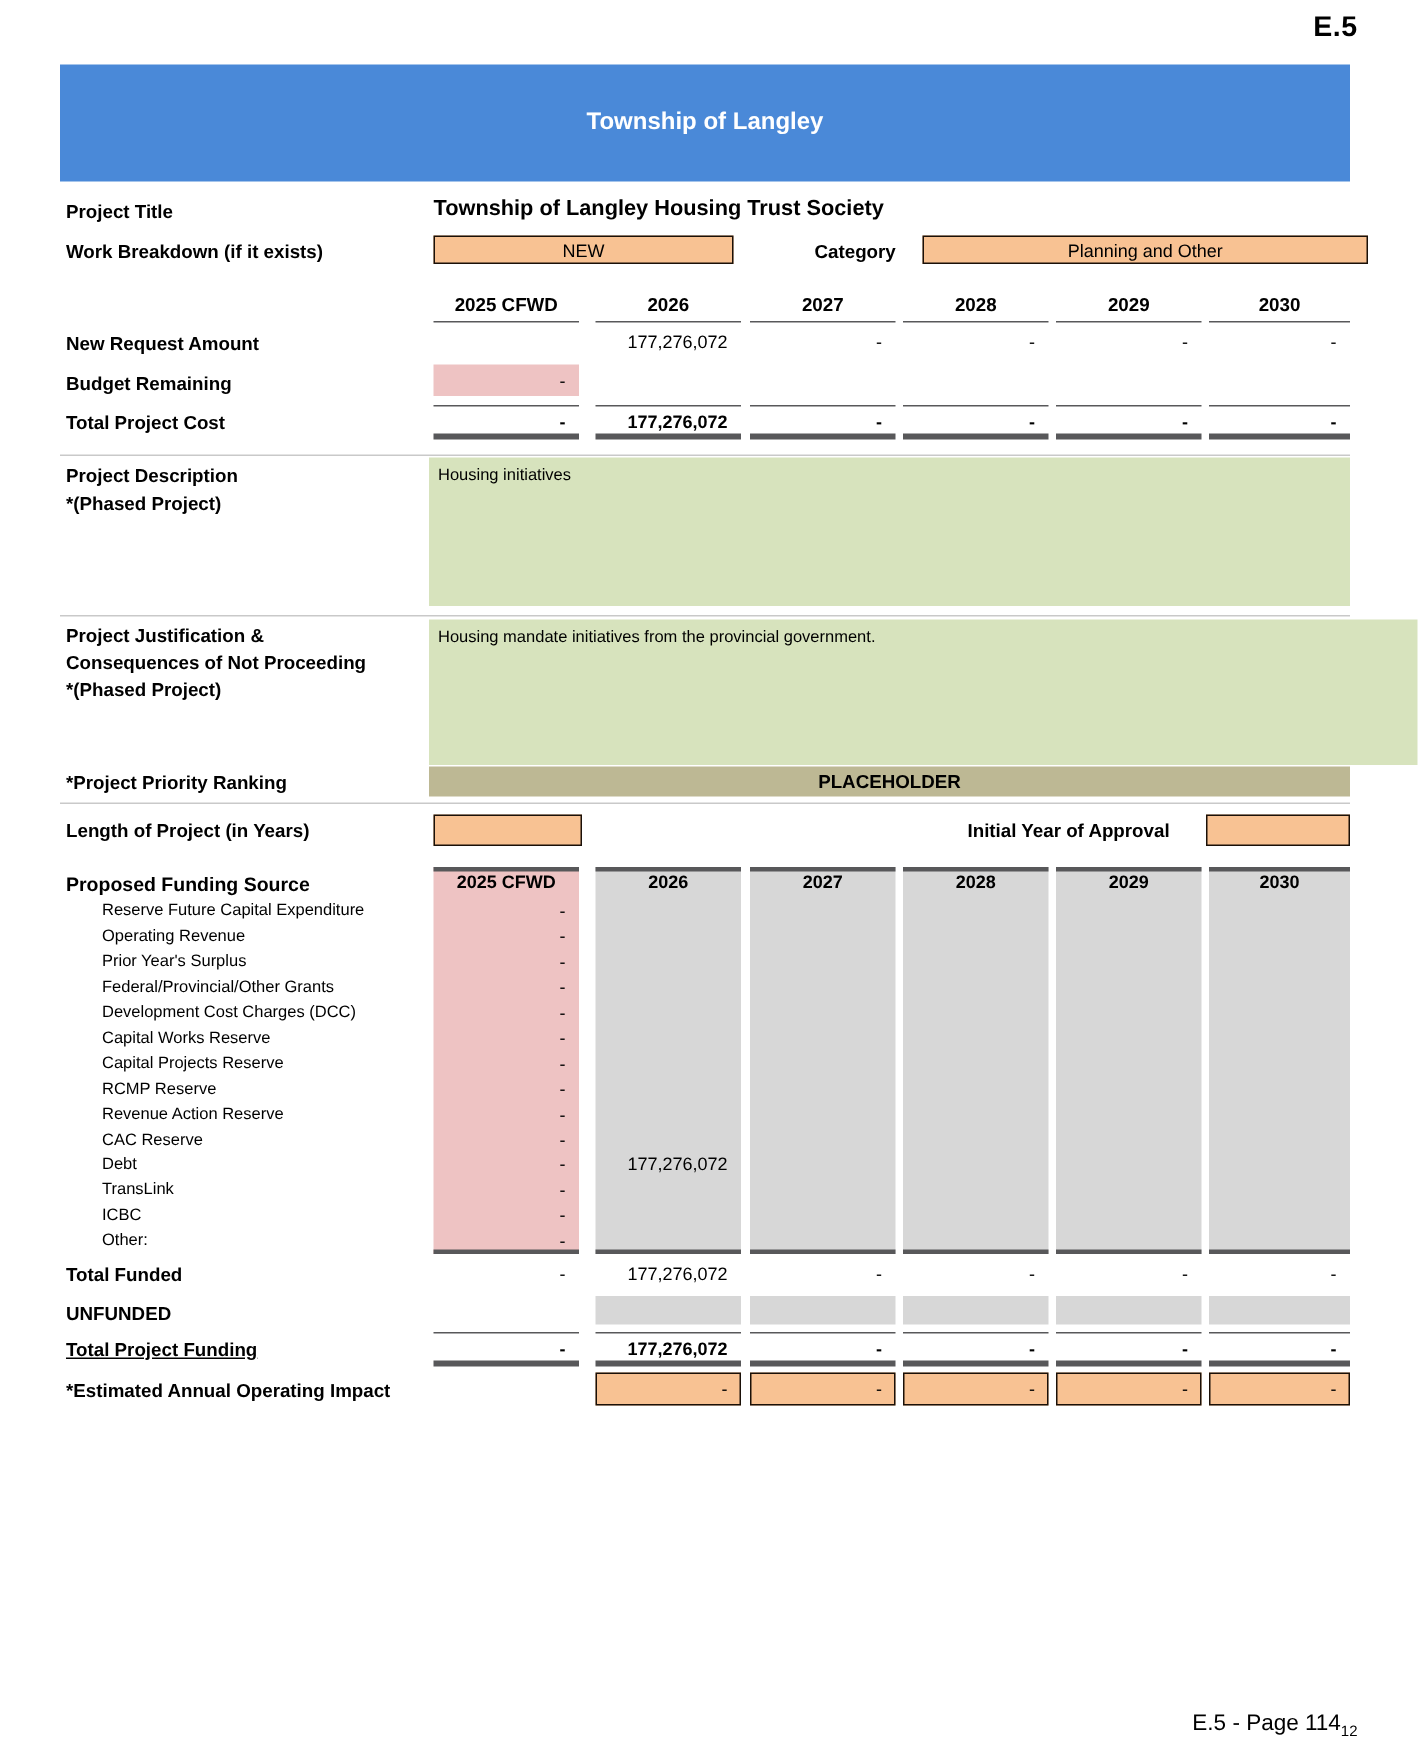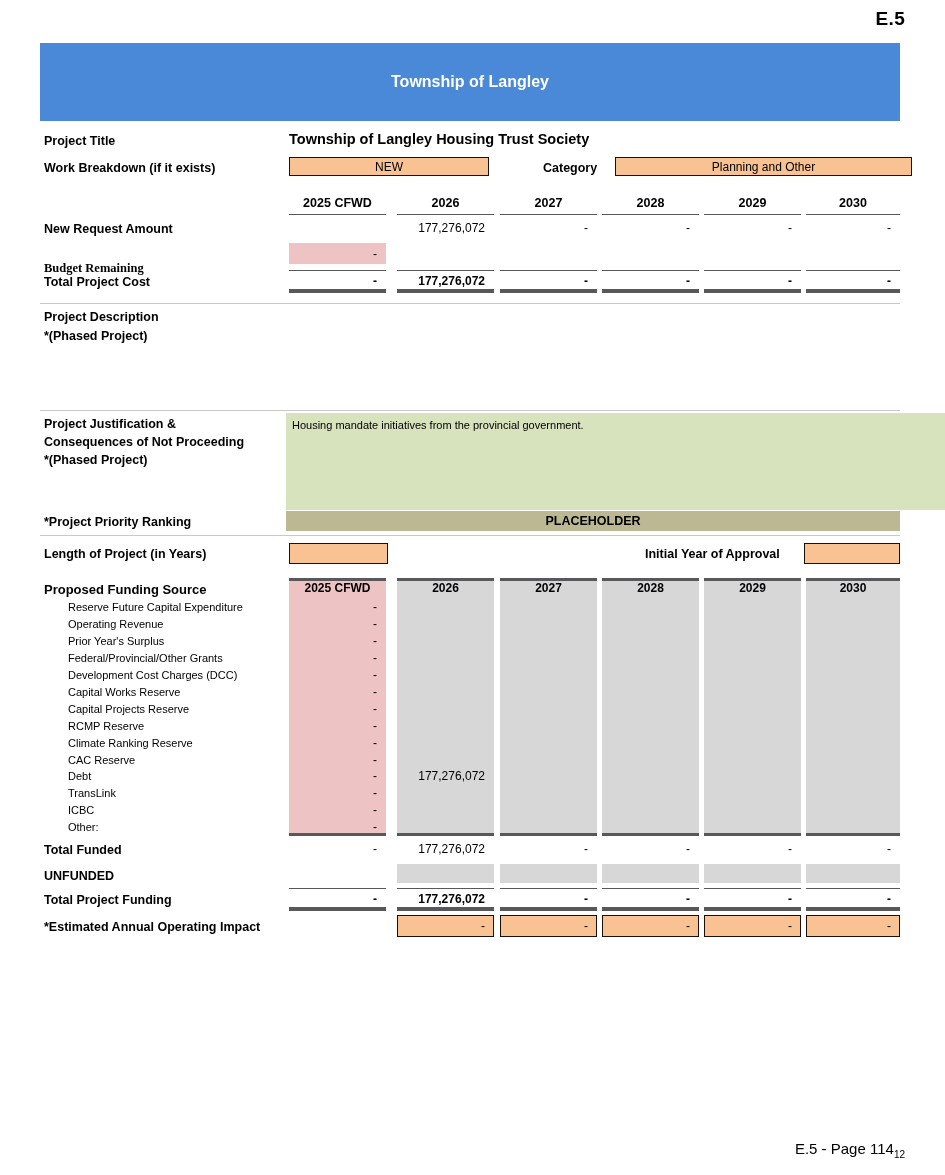--- a/index.html
+++ b/index.html
@@ -199,21 +199,21 @@
   <div class="rule-thin" style="left:806px; top:214px; width:94px;"></div>
 
   <div class="abs lbl" style="left:44px; top:221px;">New Request Amount</div>
   <div class="numcell" style="left:289px; top:221px; width:97px;"></div>
   <div class="numcell" style="left:397px; top:221px; width:97px;">177,276,072</div>
   <div class="numcell" style="left:500px; top:221px; width:97px;">-</div>
   <div class="numcell" style="left:602px; top:221px; width:97px;">-</div>
   <div class="numcell" style="left:704px; top:221px; width:97px;">-</div>
   <div class="numcell" style="left:806px; top:221px; width:94px;">-</div>
 
-  <div class="abs lbl" style="left:44px; top:260px;font-family:Liberation Serif, serif;">Budget Remaining</div>
+  <div class="abs lbl" style="left:44px; top:248px;">Budget Remaining</div>
   <div class="abs pink" style="left:289px; top:243px; width:97px; height:21px;">
     <div class="numcell" style="left:0; top:4px; width:97px;">-</div>
   </div>
 
   <div class="abs lbl" style="left:44px; top:274px;">Total Project Cost</div>
   <div class="rule-top" style="left:289px; top:270px; width:97px;"></div>
   <div class="rule-top" style="left:397px; top:270px; width:97px;"></div>
   <div class="rule-top" style="left:500px; top:270px; width:97px;"></div>
   <div class="rule-top" style="left:602px; top:270px; width:97px;"></div>
   <div class="rule-top" style="left:704px; top:270px; width:97px;"></div>
@@ -227,20 +227,23 @@
   <div class="rule-dbl" style="left:289px; top:289px; width:97px;"></div>
   <div class="rule-dbl" style="left:397px; top:289px; width:97px;"></div>
   <div class="rule-dbl" style="left:500px; top:289px; width:97px;"></div>
   <div class="rule-dbl" style="left:602px; top:289px; width:97px;"></div>
   <div class="rule-dbl" style="left:704px; top:289px; width:97px;"></div>
   <div class="rule-dbl" style="left:806px; top:289px; width:94px;"></div>
 
   <div class="sep-line" style="left:40px; top:303px; width:860px;"></div>
   <div class="abs lbl" style="left:44px; top:309px;">Project Description</div>
   <div class="abs lbl" style="left:44px; top:328px;">*(Phased Project)</div>
+  <div class="abs green" style="left:286px; top:305px; width:614px; height:99px;">
+    <div class="abs" style="left:6px; top:6px; font-size:11px;">Housing initiatives</div>
+  </div>
 
   <div class="sep-line" style="left:40px; top:410px; width:860px;"></div>
   <div class="abs lbl" style="left:44px; top:416px;">Project Justification &amp;</div>
   <div class="abs lbl" style="left:44px; top:434px;">Consequences of Not Proceeding</div>
   <div class="abs lbl" style="left:44px; top:452px;">*(Phased Project)</div>
   <div class="abs green" style="left:286px; top:413px; width:730px; height:97px;">
     <div class="abs" style="left:6px; top:6px; font-size:11px;">Housing mandate initiatives from the provincial government.</div>
   </div>
 
   <div class="abs lbl" style="left:44px; top:514px;">*Project Priority Ranking</div>
@@ -297,21 +300,21 @@
   <div class="dash" style="left:397px; top:685px; width:97px;"></div>
 
   <div class="abs lbl-sm" style="left:68px; top:702px;">Capital Projects Reserve</div>
   <div class="dash" style="left:289px; top:702px; width:97px;">-</div>
   <div class="dash" style="left:397px; top:702px; width:97px;"></div>
 
   <div class="abs lbl-sm" style="left:68px; top:719px;">RCMP Reserve</div>
   <div class="dash" style="left:289px; top:719px; width:97px;">-</div>
   <div class="dash" style="left:397px; top:719px; width:97px;"></div>
 
-  <div class="abs lbl-sm" style="left:68px; top:736px;">Climate Ranking Reserve</div>
+  <div class="abs lbl-sm" style="left:68px; top:736px;">Revenue Action Reserve</div>
   <div class="dash" style="left:289px; top:736px; width:97px;">-</div>
   <div class="dash" style="left:397px; top:736px; width:97px;"></div>
 
   <div class="abs lbl-sm" style="left:68px; top:753px;">CAC Reserve</div>
   <div class="dash" style="left:289px; top:753px; width:97px;">-</div>
   <div class="dash" style="left:397px; top:753px; width:97px;"></div>
 
   <div class="abs lbl-sm" style="left:68px; top:769px;">Debt</div>
   <div class="dash" style="left:289px; top:769px; width:97px;">-</div>
   <div class="dash" style="left:397px; top:769px; width:97px;">177,276,072</div>
@@ -342,21 +345,21 @@
   <div class="abs gray" style="left:602px; top:864px; width:97px; height:19px;"></div>
   <div class="abs gray" style="left:704px; top:864px; width:97px; height:19px;"></div>
   <div class="abs gray" style="left:806px; top:864px; width:94px; height:19px;"></div>
 
   <div class="rule-top" style="left:289px; top:888px; width:97px;"></div>
   <div class="rule-top" style="left:397px; top:888px; width:97px;"></div>
   <div class="rule-top" style="left:500px; top:888px; width:97px;"></div>
   <div class="rule-top" style="left:602px; top:888px; width:97px;"></div>
   <div class="rule-top" style="left:704px; top:888px; width:97px;"></div>
   <div class="rule-top" style="left:806px; top:888px; width:94px;"></div>
-  <div class="abs lbl" style="left:44px; top:892px;">Total Project Funding</div>
+  <div class="abs lbl" style="left:44px; top:892px;text-decoration:underline;">Total Project Funding</div>
   <div class="numcell bold" style="left:289px; top:892px; width:97px;">-</div>
   <div class="numcell bold" style="left:397px; top:892px; width:97px;">177,276,072</div>
   <div class="numcell bold" style="left:500px; top:892px; width:97px;">-</div>
   <div class="numcell bold" style="left:602px; top:892px; width:97px;">-</div>
   <div class="numcell bold" style="left:704px; top:892px; width:97px;">-</div>
   <div class="numcell bold" style="left:806px; top:892px; width:94px;">-</div>
   <div class="rule-dbl" style="left:289px; top:907px; width:97px;"></div>
   <div class="rule-dbl" style="left:397px; top:907px; width:97px;"></div>
   <div class="rule-dbl" style="left:500px; top:907px; width:97px;"></div>
   <div class="rule-dbl" style="left:602px; top:907px; width:97px;"></div>

